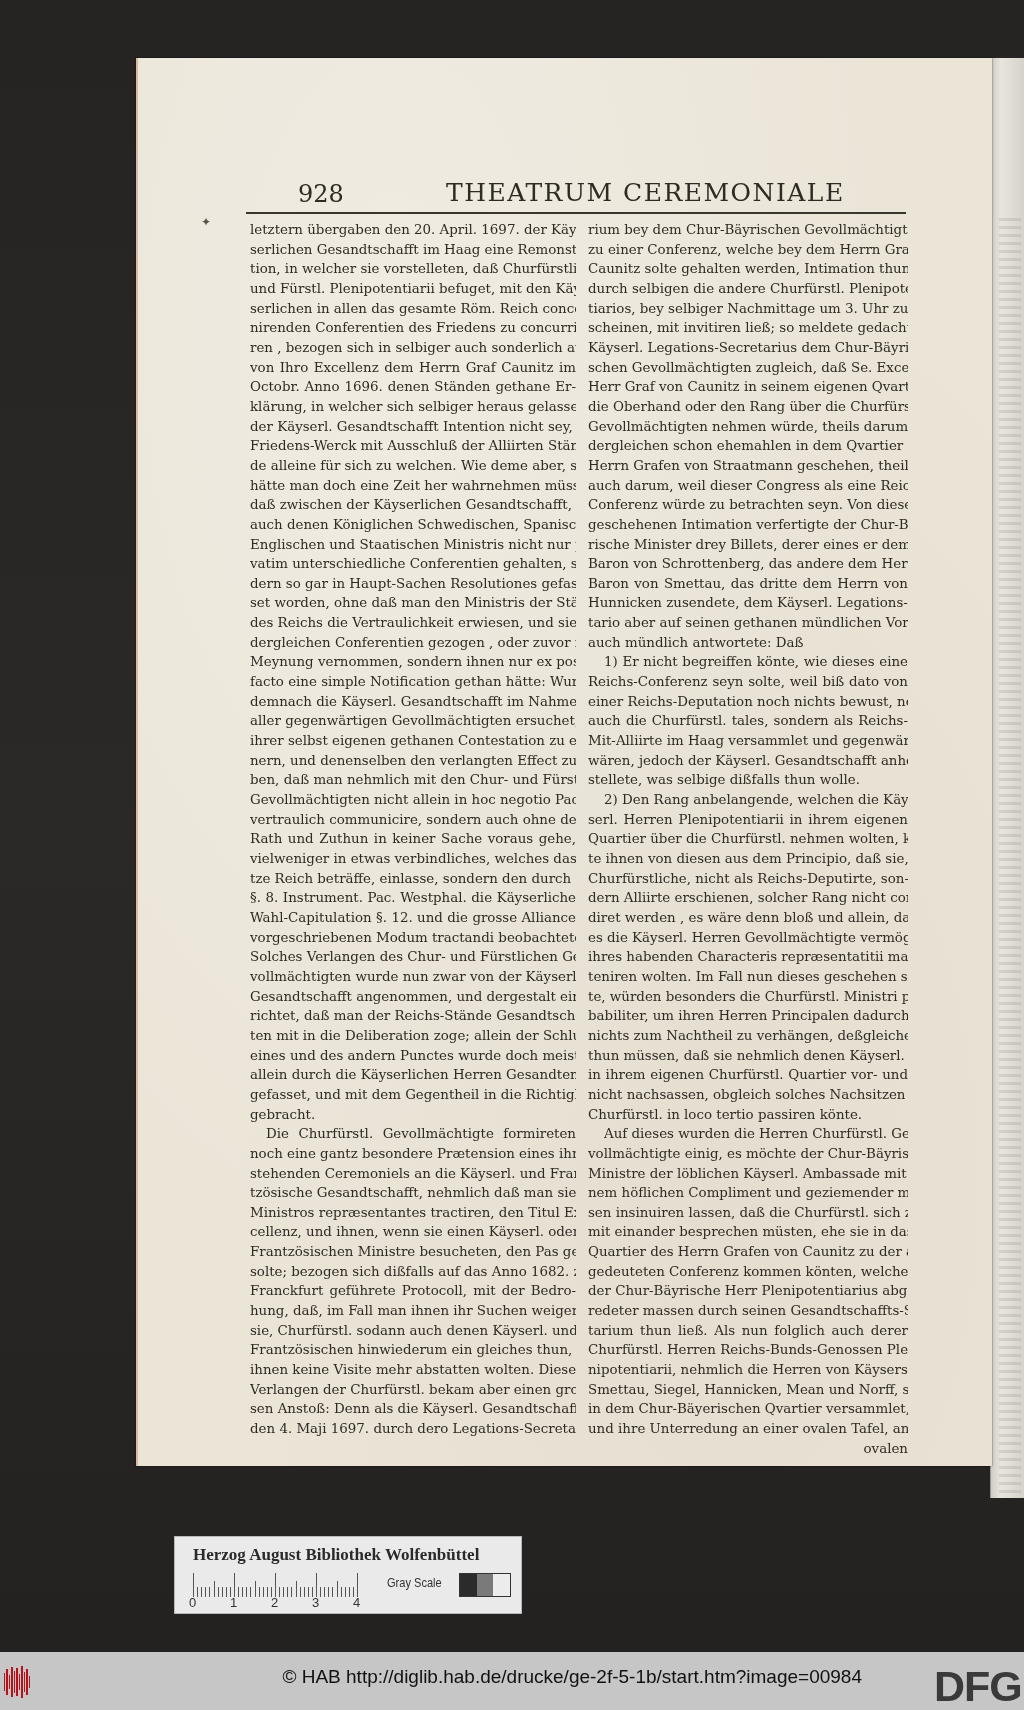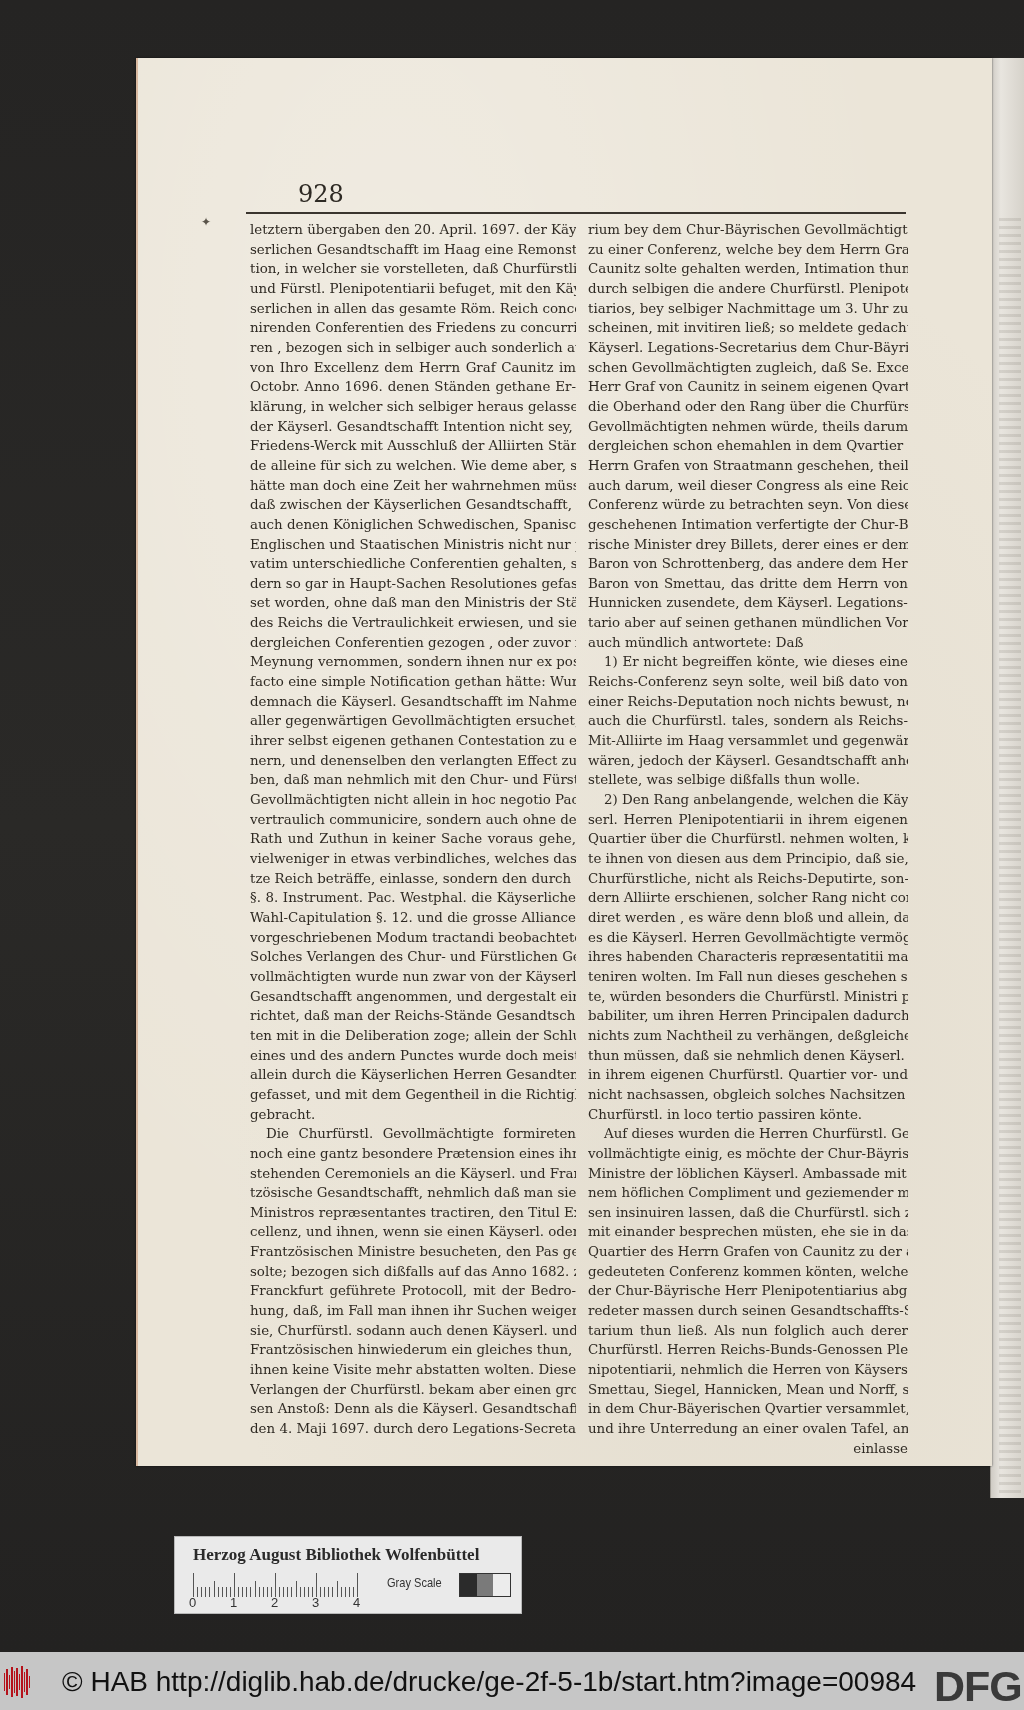--- a/index.html
+++ b/index.html
@@ -97,21 +97,21 @@
     position: absolute; left: 0; top: 1652px; width: 1024px; height: 58px;
     background: #c6c6c6;
   }
   .hab-logo {
     position: absolute; left: 4px; top: 14px; width: 26px; height: 32px;
     display: flex; gap: 1px; align-items: center;
   }
   .hab-logo i { display: block; width: 1.6px; background: #b5121b; }
   .footer-text {
     position: absolute; left: 62px; top: 14px; width: 800px;
-    font-family: "Liberation Sans", sans-serif; font-size: 28px; color: #111;
+    font-family: "Liberation Sans", sans-serif; font-size: 19px; color: #111;
     white-space: nowrap;
     text-align: right;
   }
   .dfg-logo {
     position: absolute; left: 934px; top: 10px;
     font-family: "Liberation Sans", sans-serif; font-weight: bold;
     font-size: 43px; color: #3a3a3a; letter-spacing: -1px;
   }
 </style>
 </head>
@@ -119,20 +119,21 @@
 
 <div class="scan-area">
   <div class="next-page-edge">
       <div class="bleed"></div>
     </div>
 
   <div class="page"></div>
 
   <div class="running-head">
     <span class="page-number">928</span>
+    <span class="header-title">THEATRUM CEREMONIALE</span>
   </div>
   <div class="head-rule"></div>
   <div class="margin-mark">✦</div>
 
   <div class="column col-left" id="col-left">
       <span class="col-line">letztern übergaben den 20. April. 1697. der Käy-</span>
       <span class="col-line">serlichen Gesandtschafft im Haag eine Remonstra-</span>
       <span class="col-line">tion, in welcher sie vorstelleten, daß Churfürstliche</span>
       <span class="col-line">und Fürstl. Plenipotentiarii befuget, mit den Käy-</span>
       <span class="col-line">serlichen in allen das gesamte Röm. Reich concer-</span>
@@ -250,21 +251,21 @@
       <span class="col-line">Quartier des Herrn Grafen von Caunitz zu der an-</span>
       <span class="col-line">gedeuteten Conferenz kommen könten, welches auch</span>
       <span class="col-line">der Chur-Bäyrische Herr Plenipotentiarius abge-</span>
       <span class="col-line">redeter massen durch seinen Gesandtschaffts-Secre-</span>
       <span class="col-line">tarium thun ließ. Als nun folglich auch derer</span>
       <span class="col-line">Churfürstl. Herren Reichs-Bunds-Genossen Ple-</span>
       <span class="col-line">nipotentiarii, nehmlich die Herren von Käysersfeld,</span>
       <span class="col-line">Smettau, Siegel, Hannicken, Mean und Norff, sich</span>
       <span class="col-line">in dem Chur-Bäyerischen Qvartier versammlet,</span>
       <span class="col-line">und ihre Unterredung an einer ovalen Tafel, an</span>
-      <span class="col-line right">einlasse</span>
+      <span class="col-line right">ovalen</span>
     </div>
 
   <div class="library-card">
     <div class="lib-name">Herzog August Bibliothek Wolfenbüttel</div>
     <div class="ruler" id="ruler">
         <div class="tick" style="left: 0px; height: 24px;"></div>
         <div class="tick" style="left: 4.1px; height: 10px;"></div>
         <div class="tick" style="left: 8.2px; height: 10px;"></div>
         <div class="tick" style="left: 12.3px; height: 10px;"></div>
         <div class="tick" style="left: 16.4px; height: 10px;"></div>

